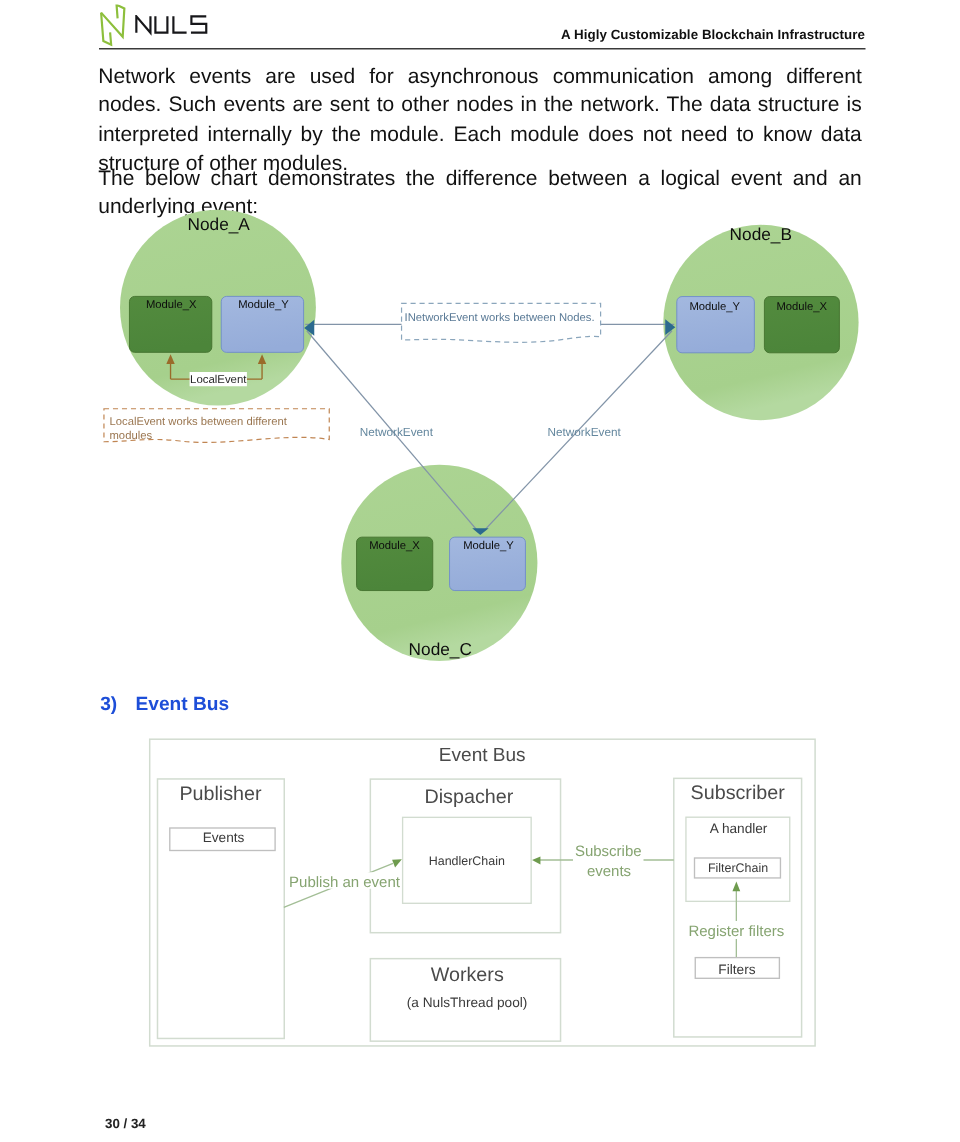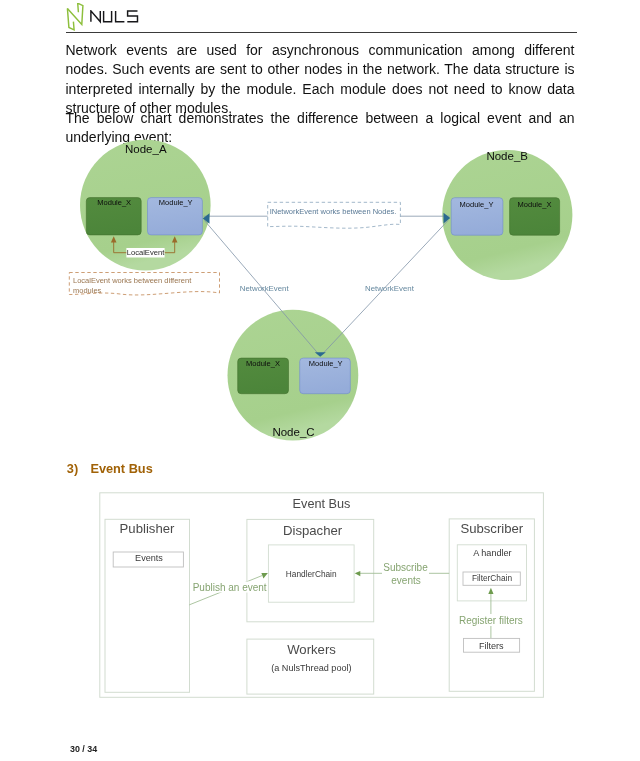--- a/index.html
+++ b/index.html
@@ -10,21 +10,21 @@
   .hdr-logo{position:absolute;left:66px;top:2.5px;width:19px;height:28px;}
   .hdr-brand{position:absolute;left:89.5px;top:9.6px;width:50px;height:16px;}
   .hdr-tagline{position:absolute;left:374px;top:17.5px;font-size:8.9px;font-weight:bold;color:#111;letter-spacing:0.05px;}
   .hdr-rule{position:absolute;left:66px;top:32.4px;width:511px;height:0;border-top:1.3px solid #3a3a3a;}
 
   
   .para{position:absolute;left:65.5px;width:509px;font-size:14px;color:#111;line-height:19.6px;text-align:justify;}
   #p1{top:40.5px;}
   #p2{top:108.5px;}
 
-  .sec{position:absolute;left:66.8px;top:461px;font-size:12.75px;font-weight:bold;color:#a16207;}
+  .sec{position:absolute;left:66.8px;top:461px;font-size:12.75px;font-weight:bold;color:#1d4ed8;}
   .sec .num{display:inline-block;width:23.6px;}
 
   .foot{position:absolute;left:70px;top:743.5px;font-size:8.9px;font-weight:bold;color:#222;}
 
   svg{display:block;}
   .d1{position:absolute;left:0px;top:130px;}
   .d2{position:absolute;left:0px;top:480px;}
 
   text{font-family:"Liberation Sans",sans-serif;}
   .nlabel{font-size:11.5px;fill:#0d0d0d;text-anchor:middle;}
@@ -56,20 +56,21 @@
     <svg width="50" height="16" viewBox="0 0 50 16">
       <g fill="none" stroke="#17171a" stroke-width="1.45">
         <path d="M0.9 11.8 L0.9 0.9 L10.3 11.8 L10.3 0.9"></path>
         <path d="M13.6 0.9 L13.6 11.8 L21.6 11.8 L21.6 0.9"></path>
         <path d="M25.6 0.9 L25.6 11.8 L34.4 11.8"></path>
         <path d="M47.5 0.9 L37.6 0.9 L37.6 5.9 L47.5 5.9 L47.5 11.8 L37.3 11.8"></path>
       </g>
     </svg>
 
   </div>
+  <div class="hdr-tagline">A Higly Customizable Blockchain Infrastructure</div>
   <div class="hdr-rule"></div>
 
   <div class="para" id="p1">Network events are used for asynchronous communication among different nodes. Such events are sent to other nodes in the network. The data structure is interpreted internally by the module. Each module does not need to know data structure of other modules.</div>
   <div class="para" id="p2">The below chart demonstrates the difference between a logical event and an underlying event:</div>
 
   <div class="sec">
     <span class="num">3)</span><span>Event Bus</span>
   </div>
 
   <svg class="d1" width="640" height="330" viewBox="0 0 640 330">

